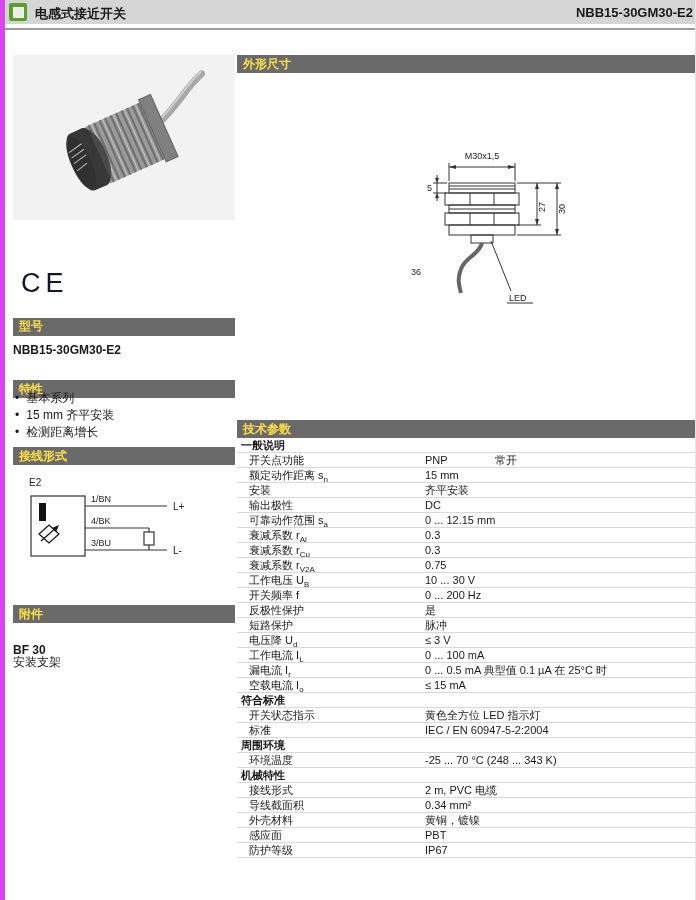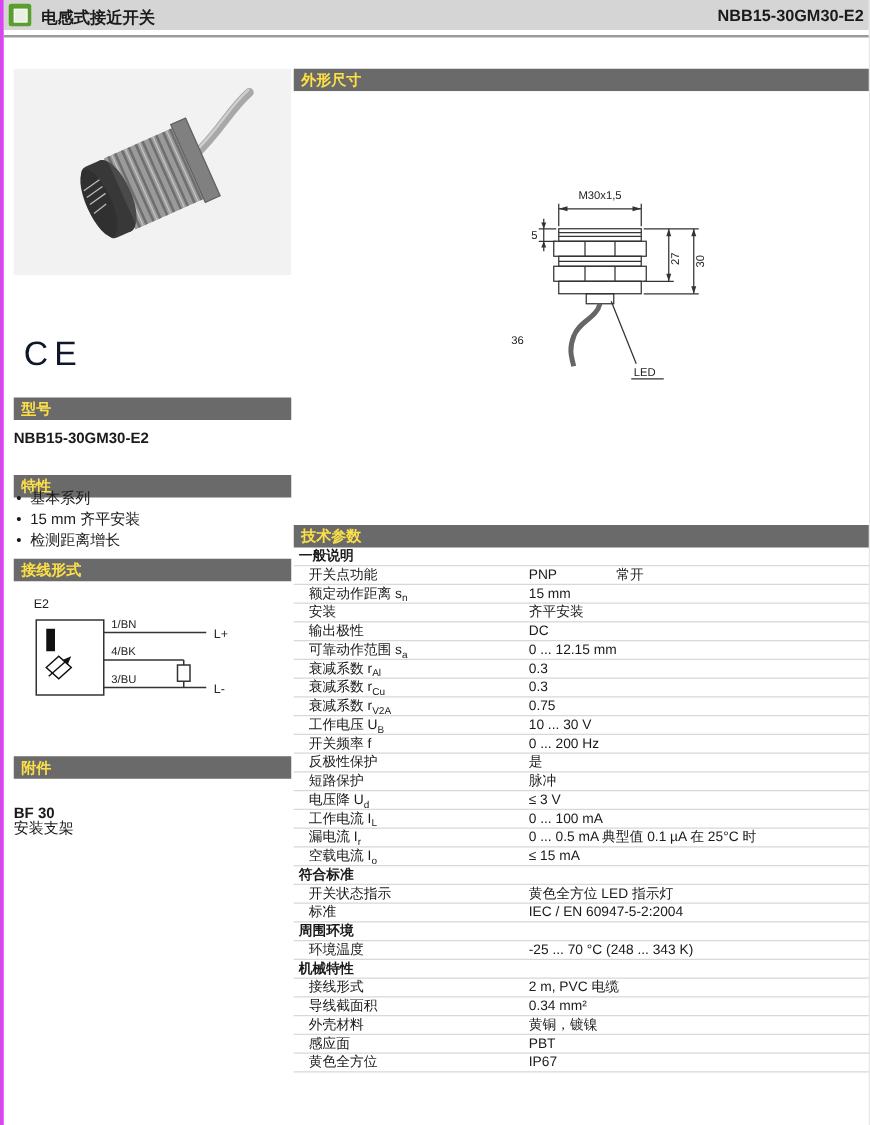--- a/index.html
+++ b/index.html
@@ -1,40 +1,40 @@
 <!DOCTYPE html>
 <html><head>
 <meta charset="utf-8">
 <style>
   * { margin:0; padding:0; box-sizing:border-box; }
   html,body { width:696px; height:900px; }
   body { font-family:"Liberation Sans","DejaVu Sans",sans-serif; background:#ffffff; color:#1a1a1a; }
   .page { position:relative; width:696px; height:900px; background:#ffffff; overflow:hidden;
-          border-left:3px solid #d946ef; border-right:1px solid #e6e6e6; }
+          border-left:5px solid #d946ef; border-right:1px solid #e6e6e6; }
 
   
   .topbar { position:absolute; top:0; left:0; width:696px; height:24px; background:#d5d5d5; }
   .logo { position:absolute; top:3px; left:4px; width:18px; height:18px; background:#5a9e2d; border-radius:2px; }
   .logo::after { content:""; position:absolute; left:4px; top:4px; width:9px; height:9px;
                  background:#e9efe2; border:1px solid #f7f7f7; }
   .doc-title { position:absolute; left:30px; top:5px; font-size:13px; font-weight:bold; }
   .part-no  { position:absolute; right:8px; top:5px; font-size:13px; font-weight:bold; }
   .rule { position:absolute; top:28px; left:0; width:696px; height:2px; background:#9b9b9b; }
 
   
   .left  { position:absolute; left:8px;   top:40px; width:222px; height:850px; }
   .right { position:absolute; left:232px; top:40px; width:464px; height:850px; }
 
   .secbar { position:absolute; left:0; width:100%; height:18px; line-height:18px;
             background:#6a6a6a; color:#fde047; font-weight:bold; font-size:12px; padding-left:6px; }
 
   
   .photo-box { position:absolute; top:15px; left:0; width:222px; height:165px; background:#f2f2f2; }
   .ce { position:absolute; top:228px; left:8px; font-size:27px; letter-spacing:5px; color:#0f172a; }
-  .sb-model { top:278px; }
+  .sb-model { top:278px;font-family:Liberation Mono, monospace; }
   .model { position:absolute; top:303px; left:0; font-size:12px; font-weight:bold; }
   .sb-features { top:340px; }
   .features { position:absolute; top:350px; left:2px; list-style:none; }
   .features li { font-size:12px; line-height:17px; }
   .features li::before { content:"\2022"; margin-right:7px; }
   .sb-connection { top:407px; }
   .wiring { position:absolute; top:430px; left:2px; width:218px; height:128px; }
   .sb-acc { top:565px; }
   .acc-model { position:absolute; top:603px; left:0; font-size:12px; font-weight:bold; }
   .acc-desc  { position:absolute; top:614px; left:0; font-size:12px; }
@@ -230,16 +230,16 @@
         <div class="trow tsection"><span class="tlabel">符合标准</span></div>
         <div class="trow"><span class="tlabel">开关状态指示</span><span class="tvalue">黄色全方位 LED 指示灯</span></div>
         <div class="trow"><span class="tlabel">标准</span><span class="tvalue">IEC / EN 60947-5-2:2004</span></div>
         <div class="trow tsection"><span class="tlabel">周围环境</span></div>
         <div class="trow"><span class="tlabel">环境温度</span><span class="tvalue">-25 ... 70 °C (248 ... 343 K)</span></div>
         <div class="trow tsection"><span class="tlabel">机械特性</span></div>
         <div class="trow"><span class="tlabel">接线形式</span><span class="tvalue">2 m, PVC 电缆</span></div>
         <div class="trow"><span class="tlabel">导线截面积</span><span class="tvalue">0.34 mm²</span></div>
         <div class="trow"><span class="tlabel">外壳材料</span><span class="tvalue">黄铜，镀镍</span></div>
         <div class="trow"><span class="tlabel">感应面</span><span class="tvalue">PBT</span></div>
-        <div class="trow"><span class="tlabel">黄色全方位</span><span class="tvalue">IP67</span></div>
+        <div class="trow"><span class="tlabel">防护等级</span><span class="tvalue">IP67</span></div>
       </div>
   </div>
 </div>
 
 </body></html>

